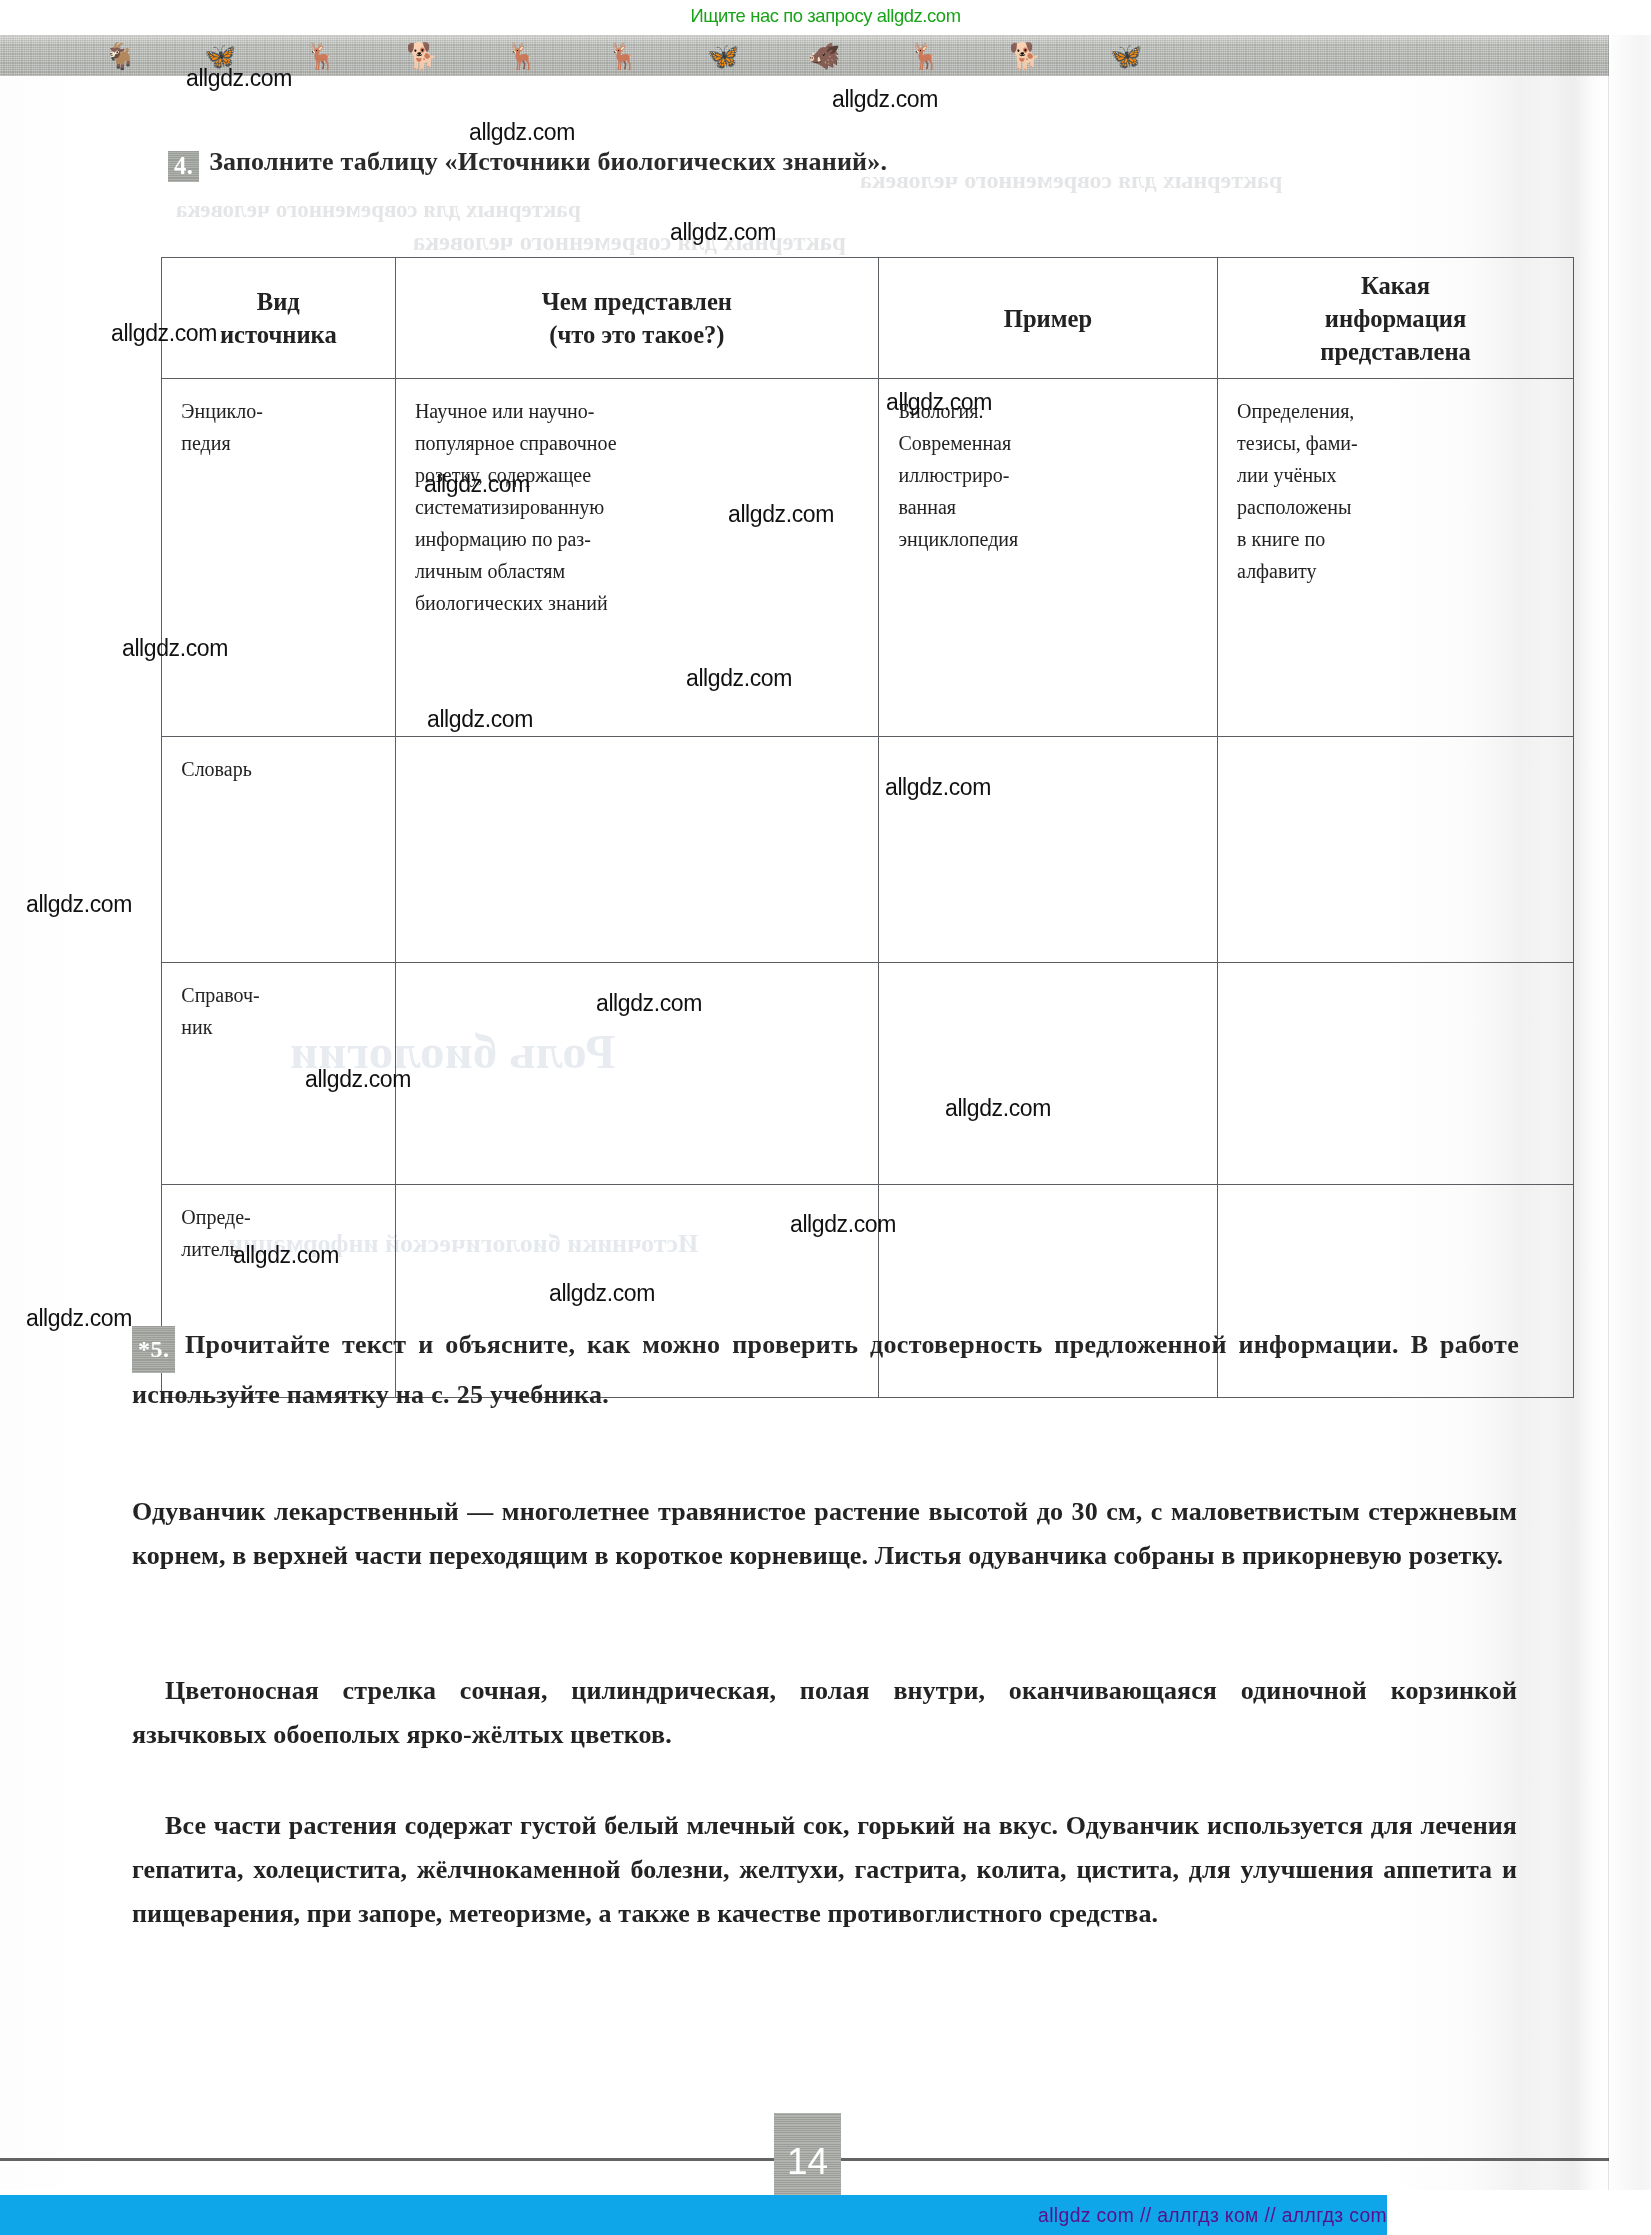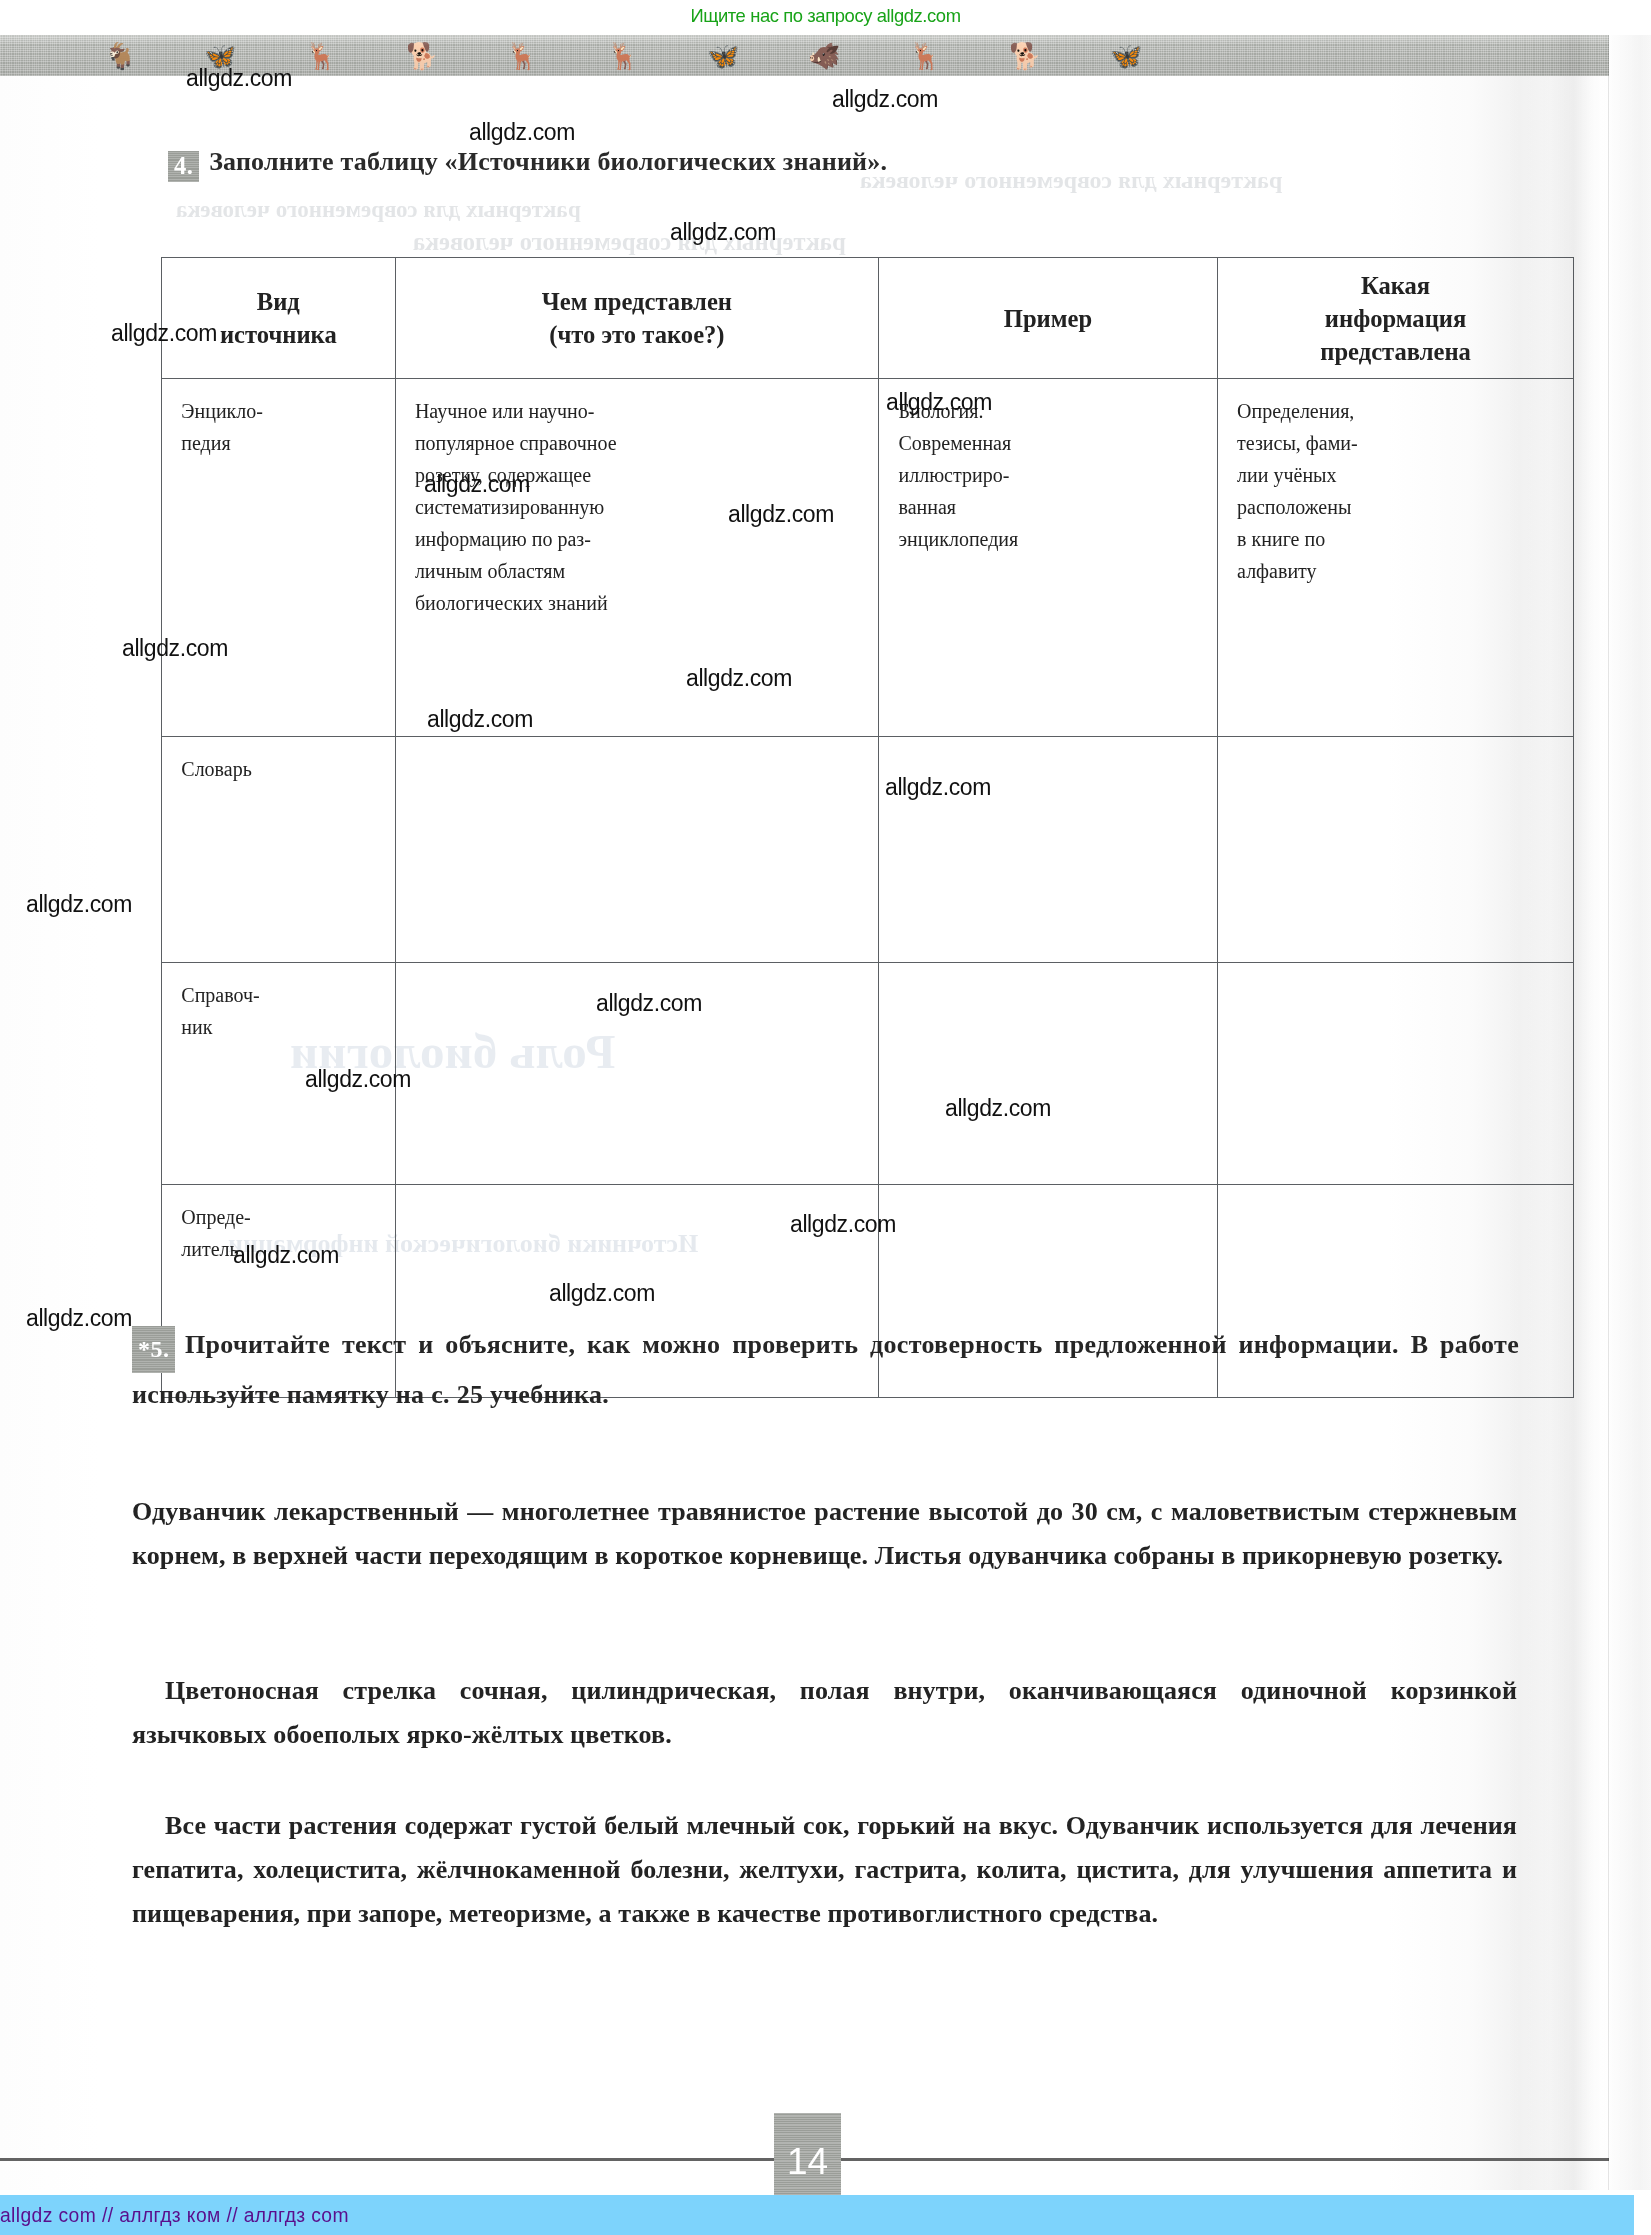--- a/index.html
+++ b/index.html
@@ -187,23 +187,23 @@
     background-image:repeating-linear-gradient(0deg, rgba(255,255,255,.24) 0 0.9px, rgba(0,0,0,0) 0.9px 1.8px);
   }
   .pagenum-box span{
     position:relative;z-index:2;
     color:#ffffff;font-weight:normal;font-size:37px;
     font-family:"Liberation Sans", sans-serif;
   }
 
   
   .bottom-footer{
-    position:absolute;left:0;top:2195px;width:1634px;height:41px;
-    display:flex;align-items:center;justify-content:flex-start;
-    background:#7dd3fc;
+    position:absolute;left:0;top:2195px;width:1387px;height:41px;
+    display:flex;align-items:center;justify-content:flex-end;
+    background:#0ea5e9;
   }
   .bottom-footer span{
     color:#5a0e8c;
     font-family:"Liberation Sans", sans-serif;
     font-size:19.3px;
     letter-spacing:0.4px;
   }
 
   
   .wm{

